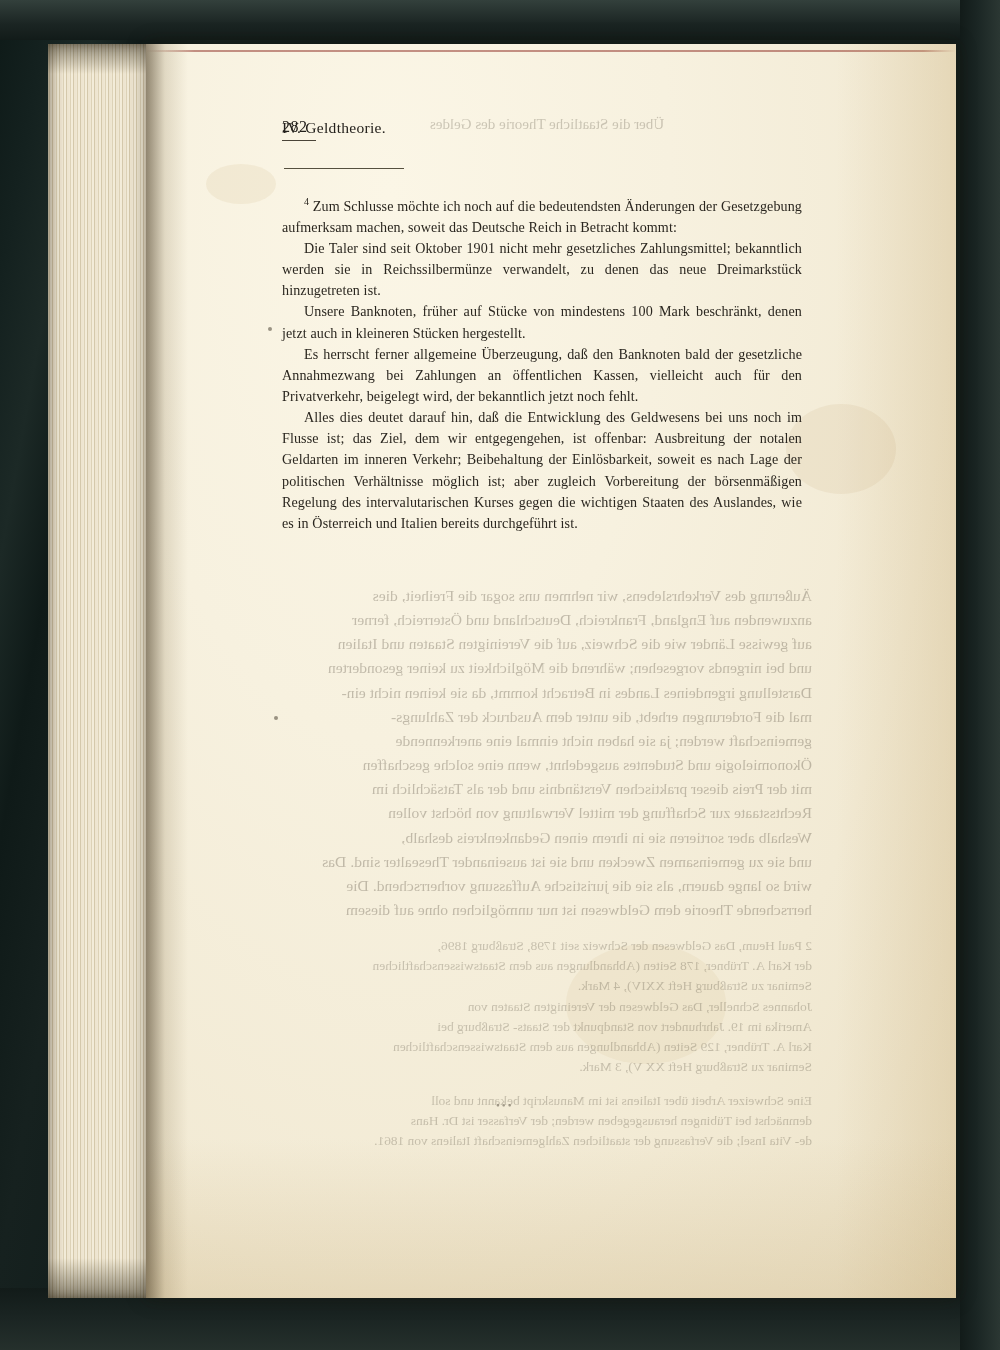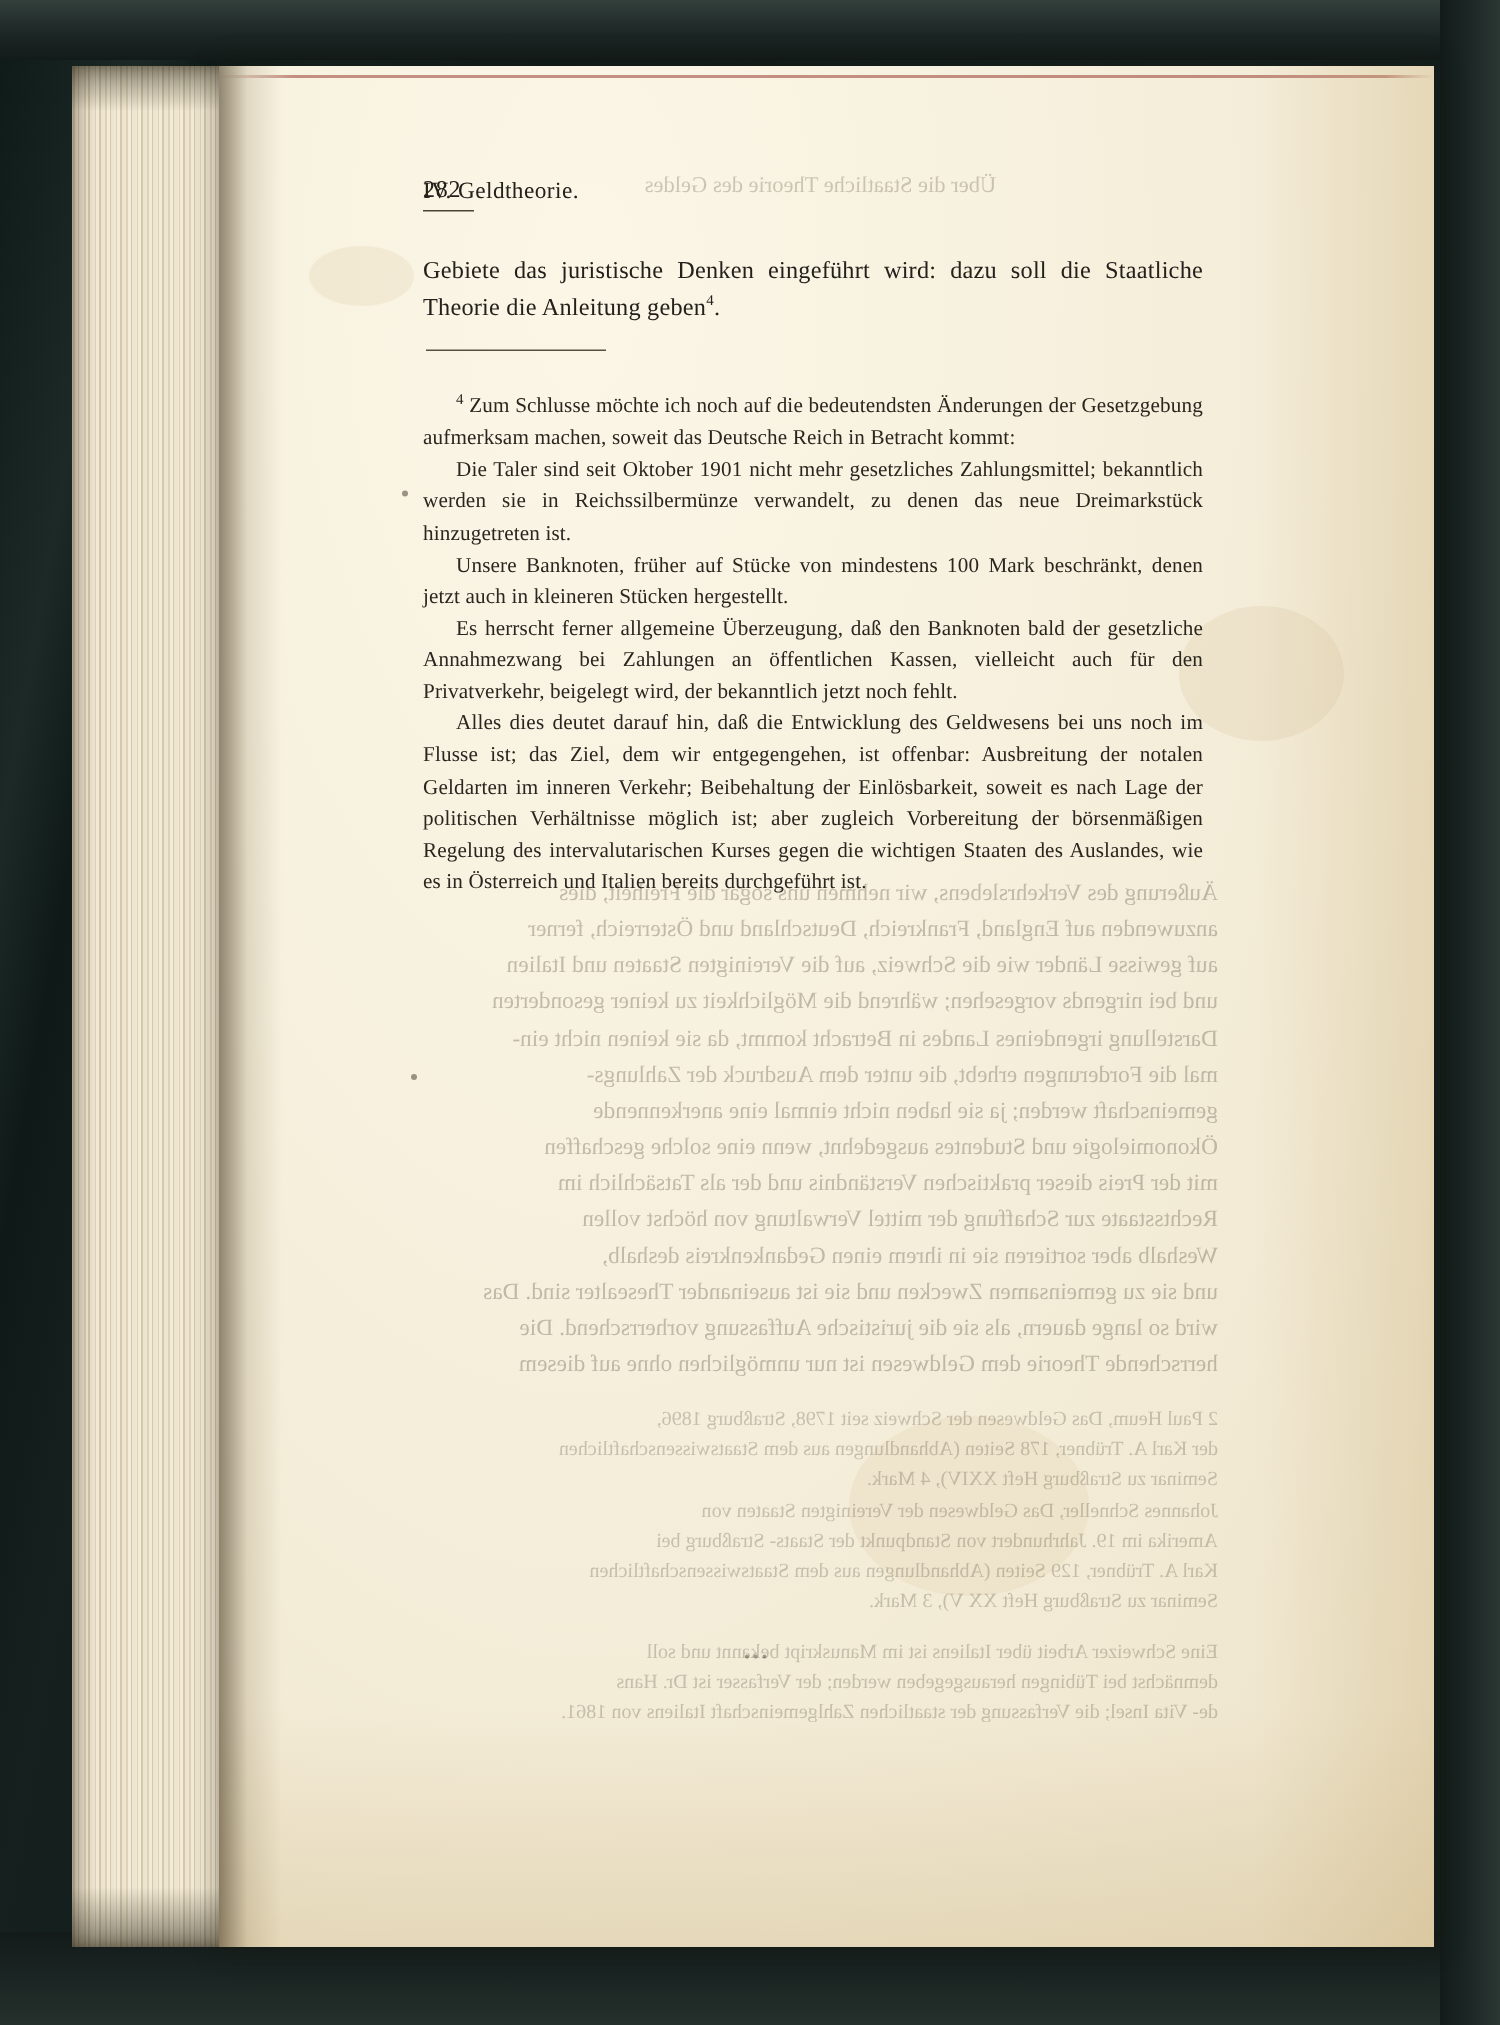--- a/index.html
+++ b/index.html
@@ -299,23 +299,20 @@
     </div>
 
     <div class="content">
 
       <div class="header-row">
         <div class="folio">282</div>
         <div class="folio-underline"></div>
         <div class="running-head">IV. Geldtheorie.</div>
       </div>
 
-      <div class="body-text">
-        <p class="para"><span>Gebiete das juristische Denken eingeführt wird: dazu soll die Staatliche Theorie die Anleitung geben</span><sup class="fn">4</sup><span>.</span></p>
-      </div>
 
       <div class="rule-short"></div>
 
       <div class="footnote">
         <p class="first"><sup class="fn">4</sup> <span>Zum Schlusse möchte ich noch auf die bedeutendsten Änderungen der Gesetzgebung aufmerksam machen, soweit das Deutsche Reich in Betracht kommt:</span></p>
         <p>Die Taler sind seit Oktober 1901 nicht mehr gesetzliches Zahlungsmittel; bekanntlich werden sie in Reichssilbermünze verwandelt, zu denen das neue Dreimarkstück hinzugetreten ist.</p>
         <p>Unsere Banknoten, früher auf Stücke von mindestens 100 Mark beschränkt, denen jetzt auch in kleineren Stücken hergestellt.</p>
         <p>Es herrscht ferner allgemeine Überzeugung, daß den Banknoten bald der gesetzliche Annahmezwang bei Zahlungen an öffentlichen Kassen, vielleicht auch für den Privatverkehr, beigelegt wird, der bekanntlich jetzt noch fehlt.</p>
         <p>Alles dies deutet darauf hin, daß die Entwicklung des Geldwesens bei uns noch im Flusse ist; das Ziel, dem wir entgegengehen, ist offenbar: Ausbreitung der notalen Geldarten im inneren Verkehr; Beibehaltung der Einlösbarkeit, soweit es nach Lage der politischen Verhältnisse möglich ist; aber zugleich Vorbereitung der börsenmäßigen Regelung des intervalutarischen Kurses gegen die wichtigen Staaten des Auslandes, wie es in Österreich und Italien bereits durchgeführt ist.</p>
       </div>

